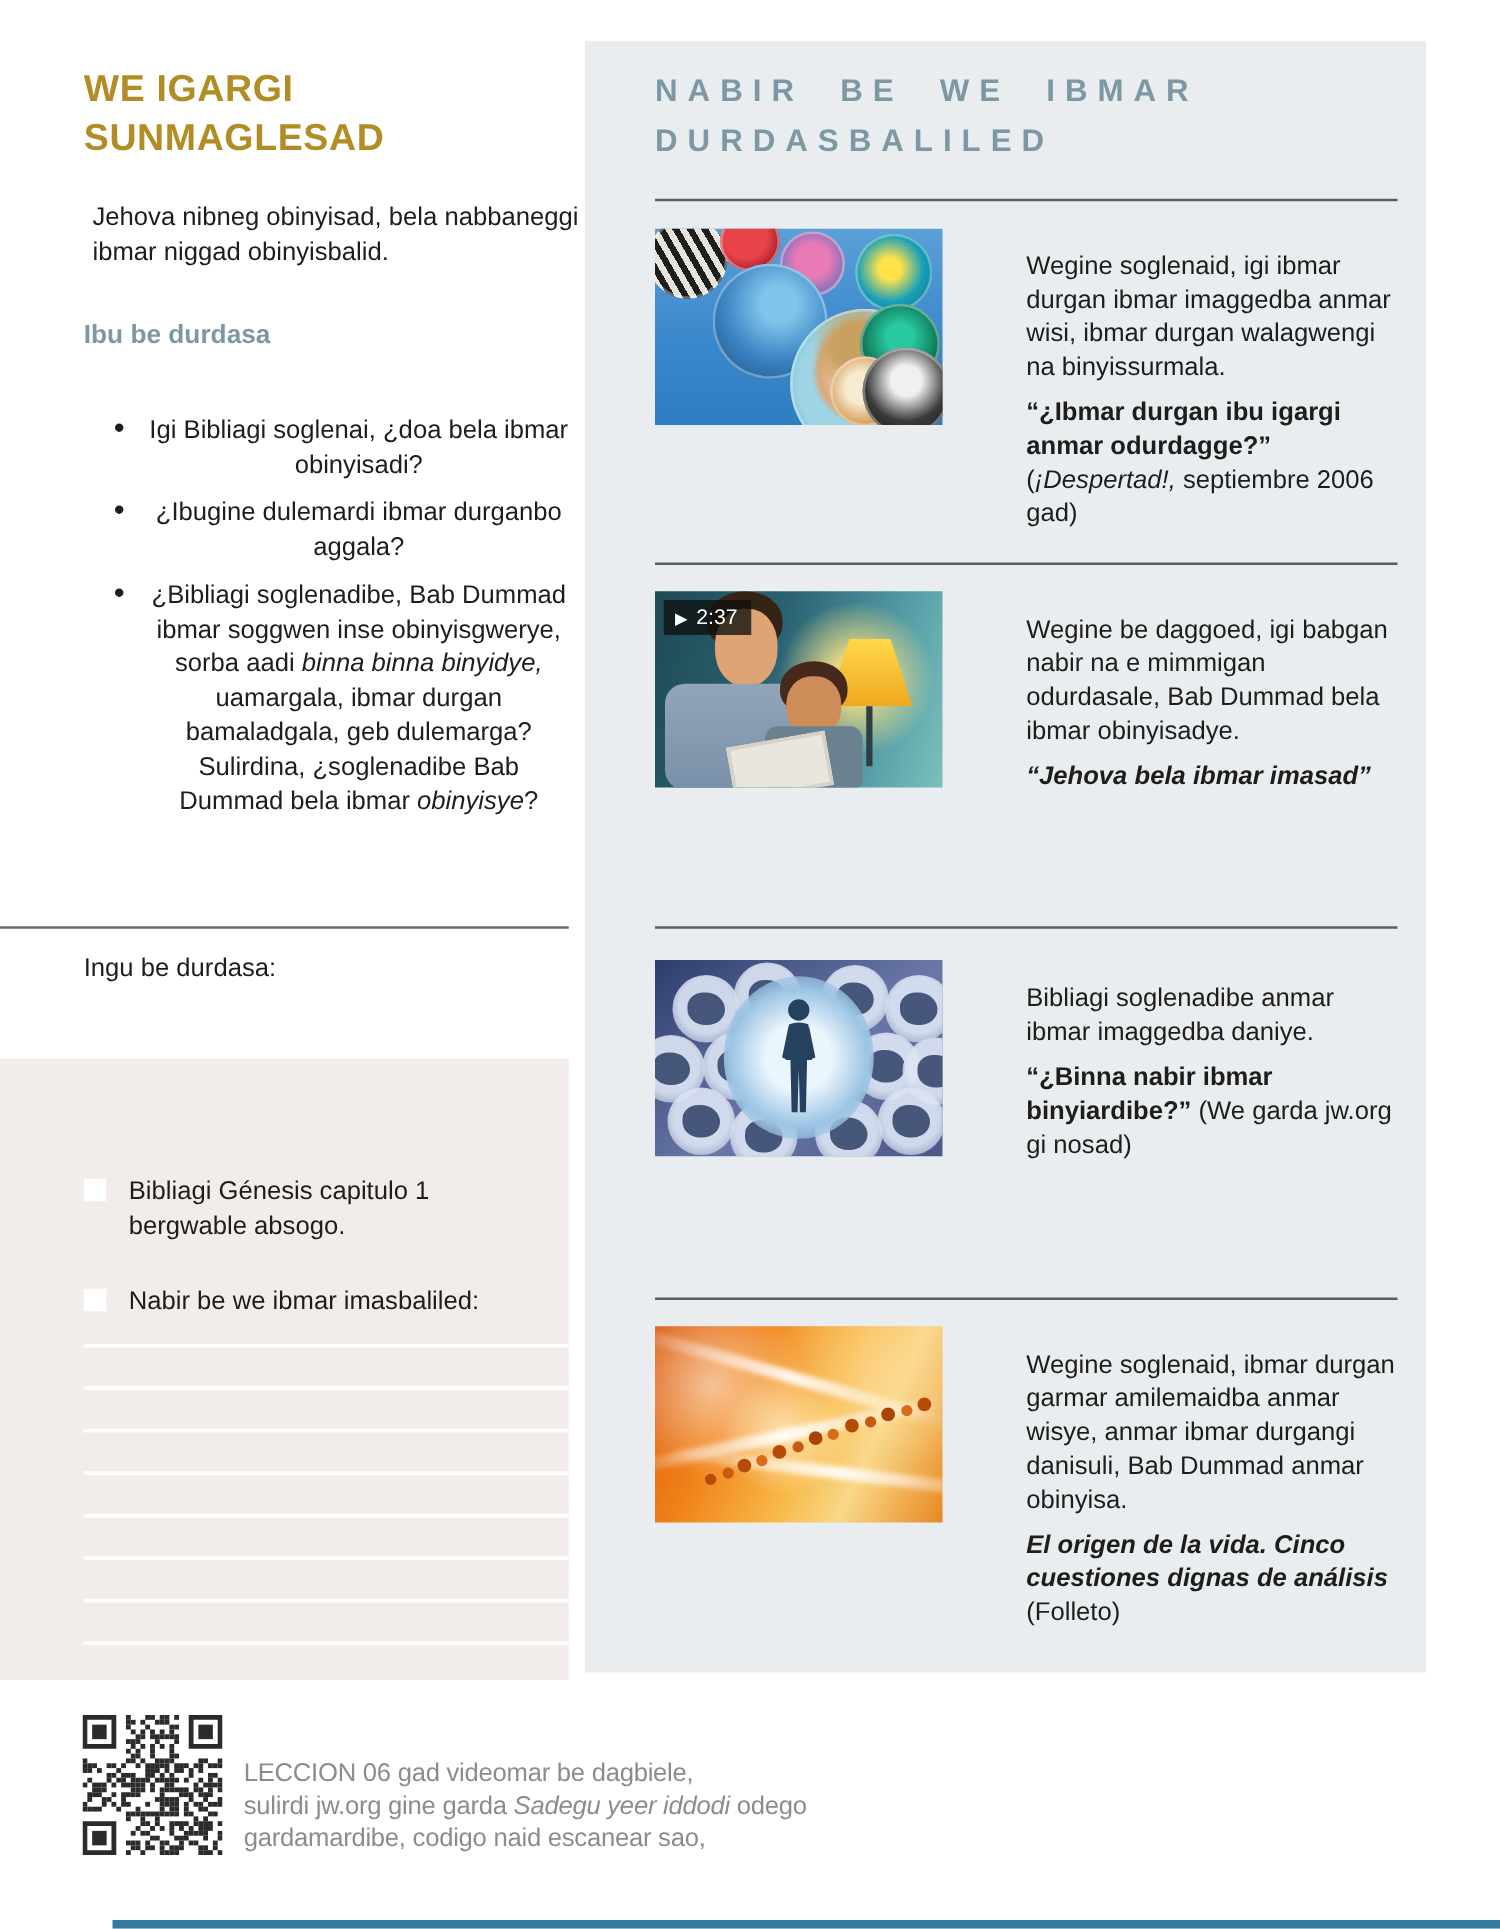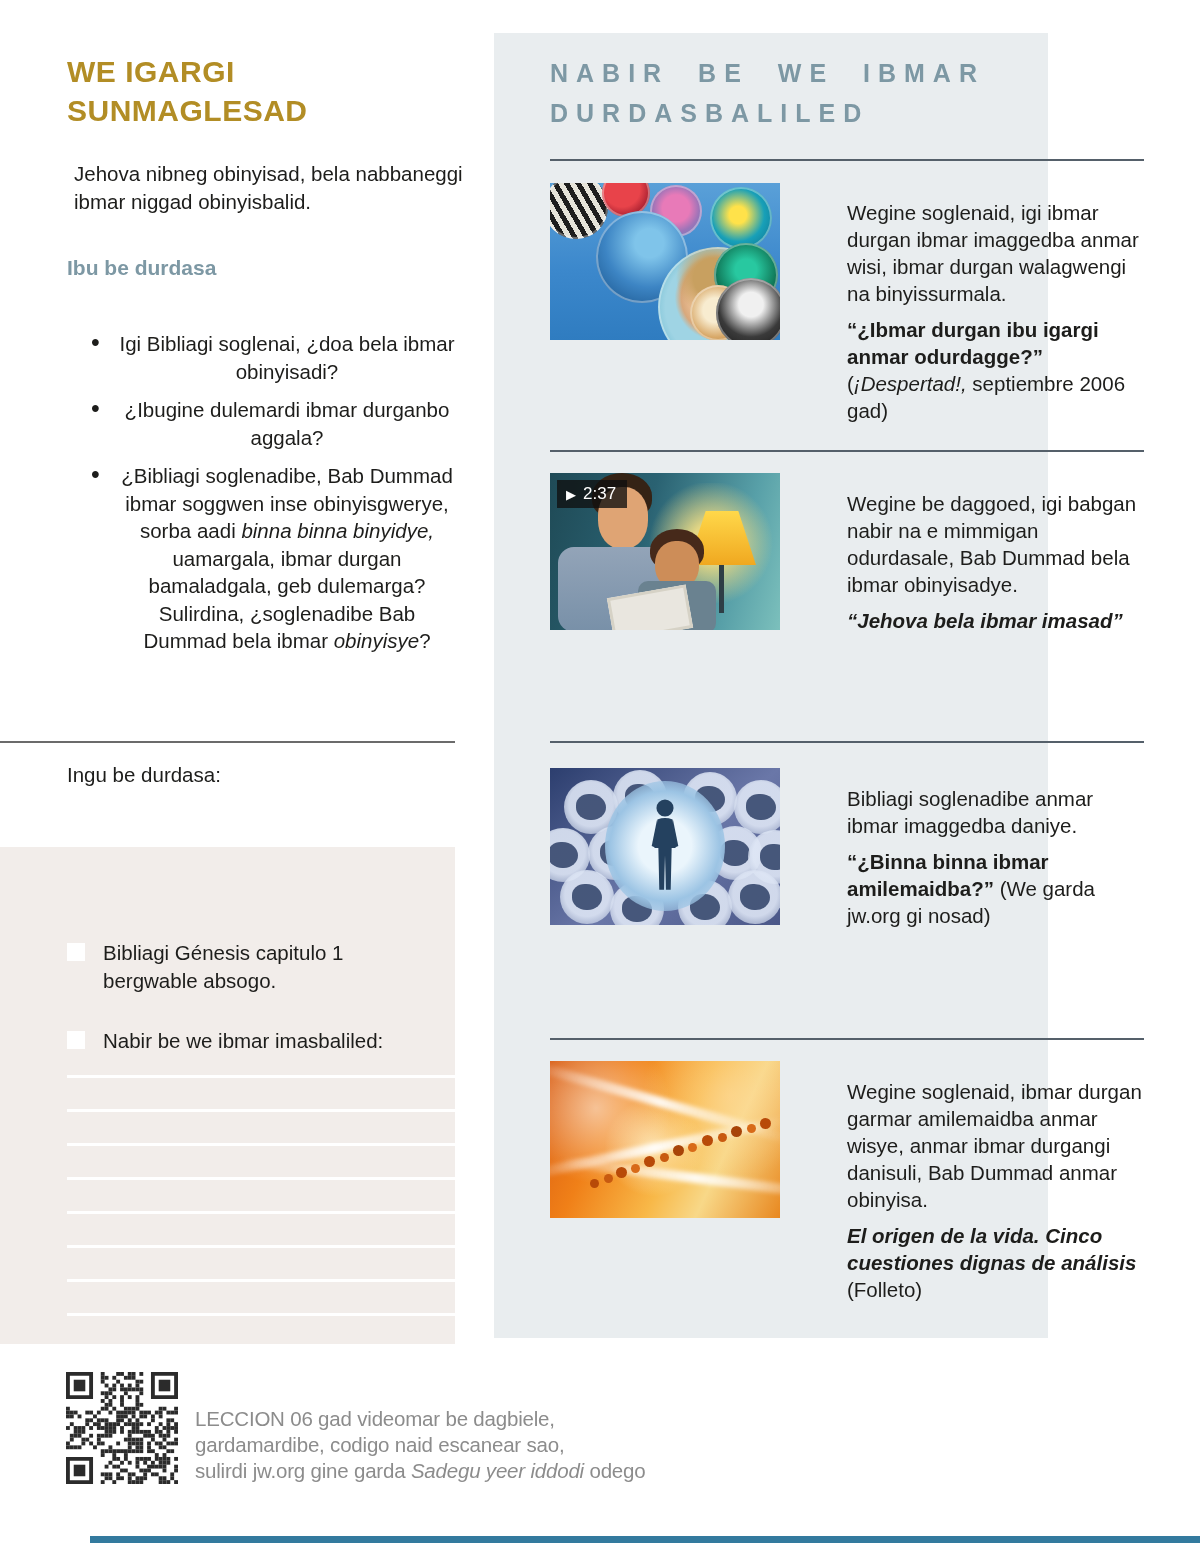--- a/index.html
+++ b/index.html
@@ -24,21 +24,21 @@
   .apply-label{left:67px;top:763px;font-size:20.5px;}
 
   .practice-panel{left:0;top:847px;width:455px;height:497px;background:#f2edea;}
   .practice-heading{left:67px;top:22px;}
   .task{position:absolute;left:67px;width:360px;}
   .task .box{position:absolute;left:0;top:4px;width:18px;height:18px;background:#ffffff;}
   .task .tlabel{display:block;margin-left:36px;width:330px;font-size:20.5px;line-height:27.5px;}
   .wline{position:absolute;left:67px;right:0;height:3px;background:#ffffff;}
 
   
-  .right-panel{left:494px;top:33px;width:554px;height:1305px;background:#e9edef;text-decoration:underline;}
+  .right-panel{left:468px;top:33px;width:673px;height:1305px;background:#e9edef;text-decoration:underline;}
   .right-header{position:absolute;left:56px;top:20px;width:580px;font-size:25px;font-weight:bold;
     color:#7d98a4;letter-spacing:8px;word-spacing:14px;line-height:40px;}
   .rrule{position:absolute;left:56px;width:594px;height:2px;background:#55606a;}
   .thumb{position:absolute;left:56px;width:230px;height:157px;overflow:hidden;background:#4a90c8;}
   .etext{position:absolute;left:353px;width:299px;font-size:20.5px;line-height:27px;margin-top:20px;}
   .eref{margin-top:9px;}
   .eref b{font-weight:bold;}
   i{font-style:italic;}
 
   
@@ -255,21 +255,21 @@
           <circle cx="20" cy="10" r="9"></circle>
           <path d="M12 22 Q20 19 28 22 L31 52 L27 52 L26 96 L21 96 L20 60 L19 96 L14 96 L13 52 L9 52 Z"></path>
           <path d="M11.5 23 L6 50 L9.5 51.5 L14 33 Z"></path>
           <path d="M28.5 23 L34 50 L30.5 51.5 L26 33 Z"></path>
         </g>
       </svg>
     </div>
   </div>
   <div class="etext" style="top:732px;">
     <div class="edesc">Bibliagi soglenadibe anmar ibmar imaggedba daniye.</div>
-    <div class="eref"><b>“¿Binna binna ibmar amilemaidba?”</b><span> (We garda jw.org gi nosad)</span></div>
+    <div class="eref"><b>“¿Binna nabir ibmar binyiardibe?”</b><span> (We garda jw.org gi nosad)</span></div>
   </div>
   <div class="rrule" style="top:1005px;"></div>
 
   <div class="thumb t-dna" style="top:1028px;">
     <div class="streak s1"></div>
     <div class="streak s2"></div>
     <div class="streak s3"></div>
     <div class="beads"></div>
   </div>
   <div class="etext" style="top:1025px;">
@@ -583,17 +583,17 @@
       <rect x="8" y="8" width="12" height="12"></rect>
       <path fill-rule="evenodd" d="M88 0h28v28h-28z M92 4v20h20v-20z"></path>
       <rect x="96" y="8" width="12" height="12"></rect>
       <path fill-rule="evenodd" d="M0 88h28v28h-28z M4 92v20h20v-20z"></path>
       <rect x="8" y="96" width="12" height="12"></rect>
     </g>
   </svg>
 
 <div class="abs footer-text">
   <div>LECCION 06 gad videomar be dagbiele,</div>
+  <div><span>sulirdi jw.org gine garda </span><i>Sadegu yeer iddodi</i><span> odego</span></div>
   <div>gardamardibe, codigo naid escanear sao,</div>
-  <div><span>sulirdi jw.org gine garda </span><i>Sadegu yeer iddodi</i><span> odego</span></div>
 </div>
 
 <div class="abs bottom-bar"></div>
 
 </body></html>

